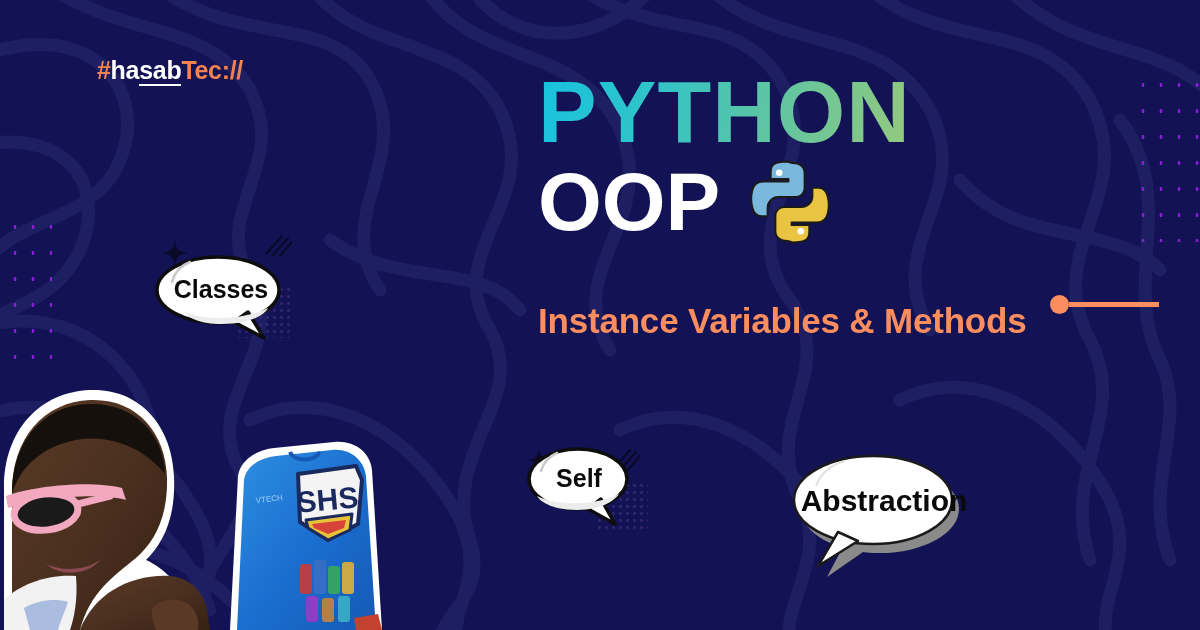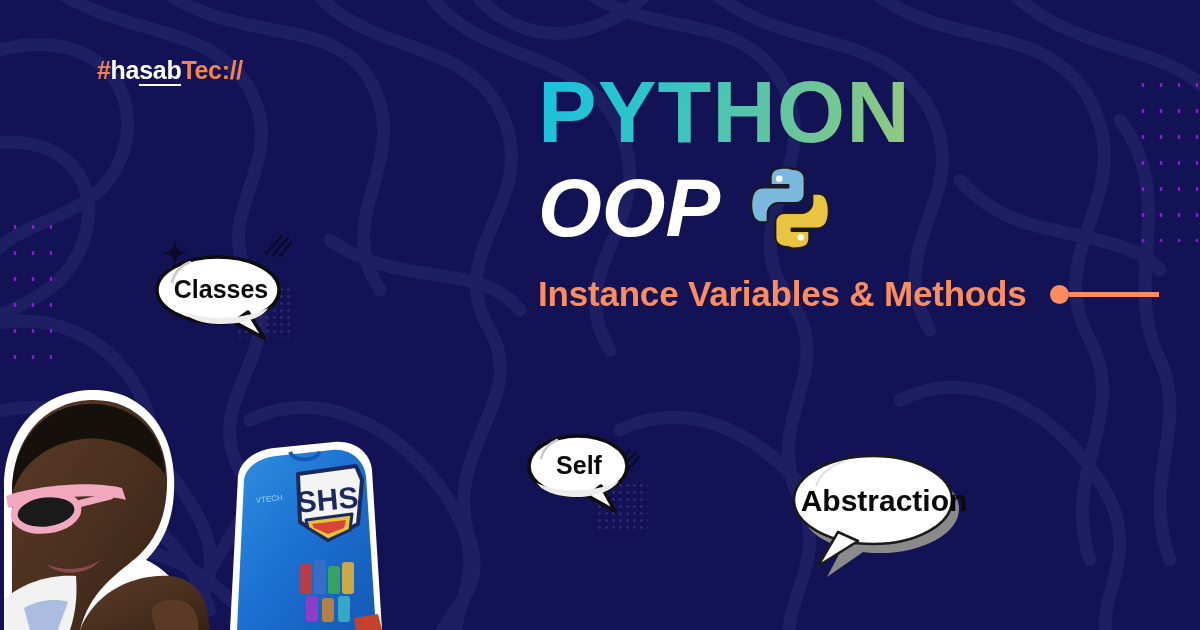--- a/index.html
+++ b/index.html
@@ -92,22 +92,20 @@
                 #F8D74B 100%);
     -webkit-background-clip: text;
     background-clip: text;
     color: transparent;
     -webkit-text-fill-color: transparent;
   }
   #oop-row {
     display: flex;
     align-items: center;
     gap: 24px;
-    margin-top: 6px;
-    font-style: italic;
   }
   #title-oop {
     font-size: 82px;
     font-weight: bold;
     color: #ffffff;
     line-height: 1;
     margin: 0;
     letter-spacing: 0px;
   }
   #python-logo { display: block; }
@@ -115,20 +113,21 @@
     display: flex;
     align-items: center;
     margin-top: 20px;
   }
   #subtitle {
     font-size: 35px;
     font-weight: bold;
     color: #FB8D5E;
     white-space: nowrap;
     letter-spacing: -0.2px;
+    margin-top: 33px;
   }
   #subtitle-dot {
     width: 19px;
     height: 19px;
     border-radius: 50%;
     background: #FB8D5E;
     margin-left: 24px;
     flex: none;
   }
   #subtitle-line {
@@ -233,21 +232,21 @@
   <div class="bubble" style="left:152px;top:252px;width:140px;height:98px;">
     <svg width="140" height="98" viewBox="0 0 140 98">
       <ellipse cx="66" cy="38" rx="61" ry="33" fill="#ffffff" stroke="#0d0d0d" stroke-width="3.5"></ellipse>
       <path d="M96,60 L112,86 L82,70 Z" fill="#ffffff" stroke="#0d0d0d" stroke-width="3.5" stroke-linejoin="round"></path>
       <path d="M33,60 C55,69 92,68 116,56 C112,64 96,72 70,72 C48,72 36,66 33,60 Z" fill="#ececec"></path>
       <path d="M20,30 C23,19 30,13 38,10" fill="none" stroke="#c9c9c9" stroke-width="2.5" stroke-linecap="round"></path>
     </svg>
     <div class="bubble-label" style="top:23px;font-size:25px;padding-right:2px;">Classes</div>
   </div>
 
-  <div class="bubble" style="left:525px;top:431px;width:112px;height:90px;">
+  <div class="bubble" style="left:525px;top:444px;width:112px;height:90px;">
     <svg width="112" height="90" viewBox="0 0 112 90">
       <ellipse cx="53" cy="35" rx="49" ry="30" fill="#ffffff" stroke="#0d0d0d" stroke-width="3.5"></ellipse>
       <path d="M76,55 L90,80 L63,65 Z" fill="#ffffff" stroke="#0d0d0d" stroke-width="3.5" stroke-linejoin="round"></path>
       <path d="M12,52 C32,62 70,62 94,50 C88,59 72,66 52,66 C30,66 16,59 12,52 Z" fill="#ececec"></path>
       <path d="M16,27 C19,17 25,12 32,9" fill="none" stroke="#c9c9c9" stroke-width="2.5" stroke-linecap="round"></path>
     </svg>
     <div class="bubble-label" style="top:20px;font-size:25px;padding-right:4px;">Self</div>
   </div>
 
   <div class="bubble" style="left:790px;top:450px;width:192px;height:130px;">

